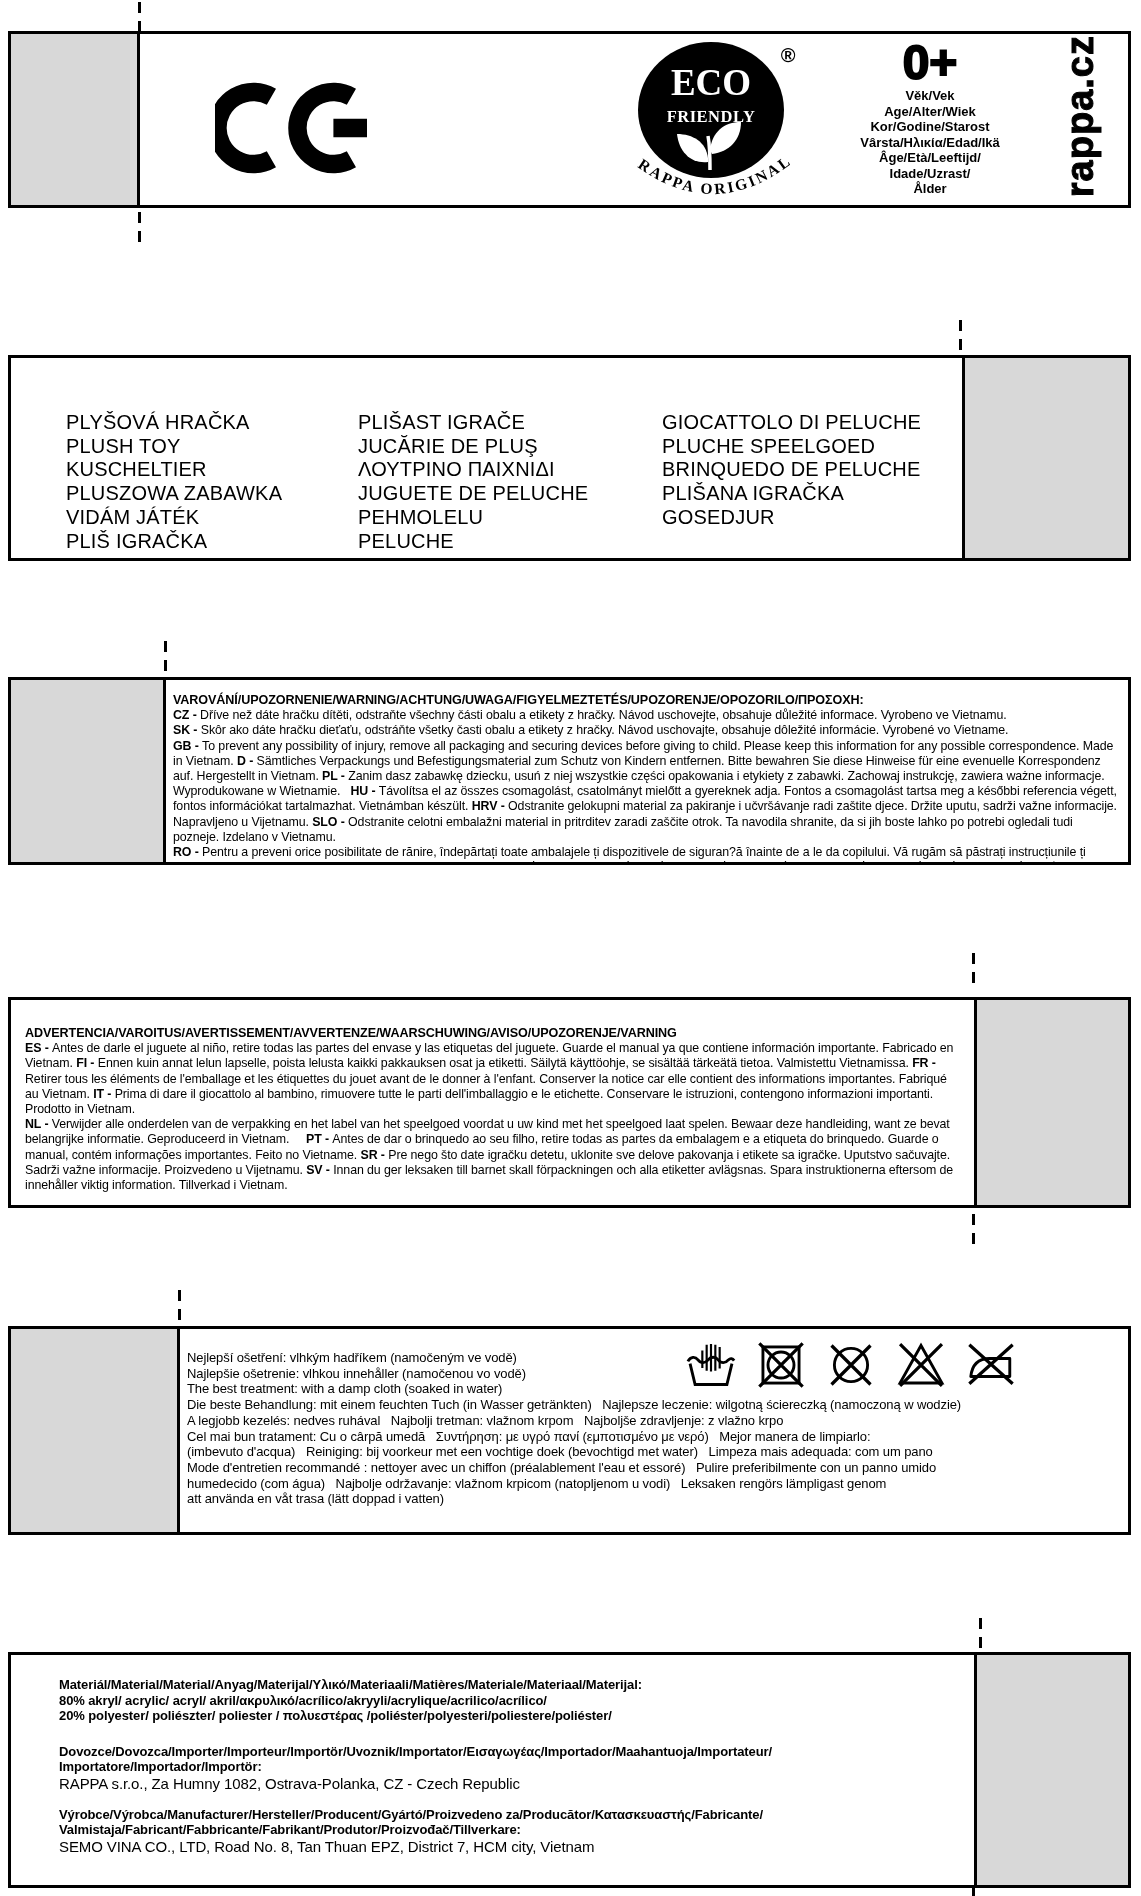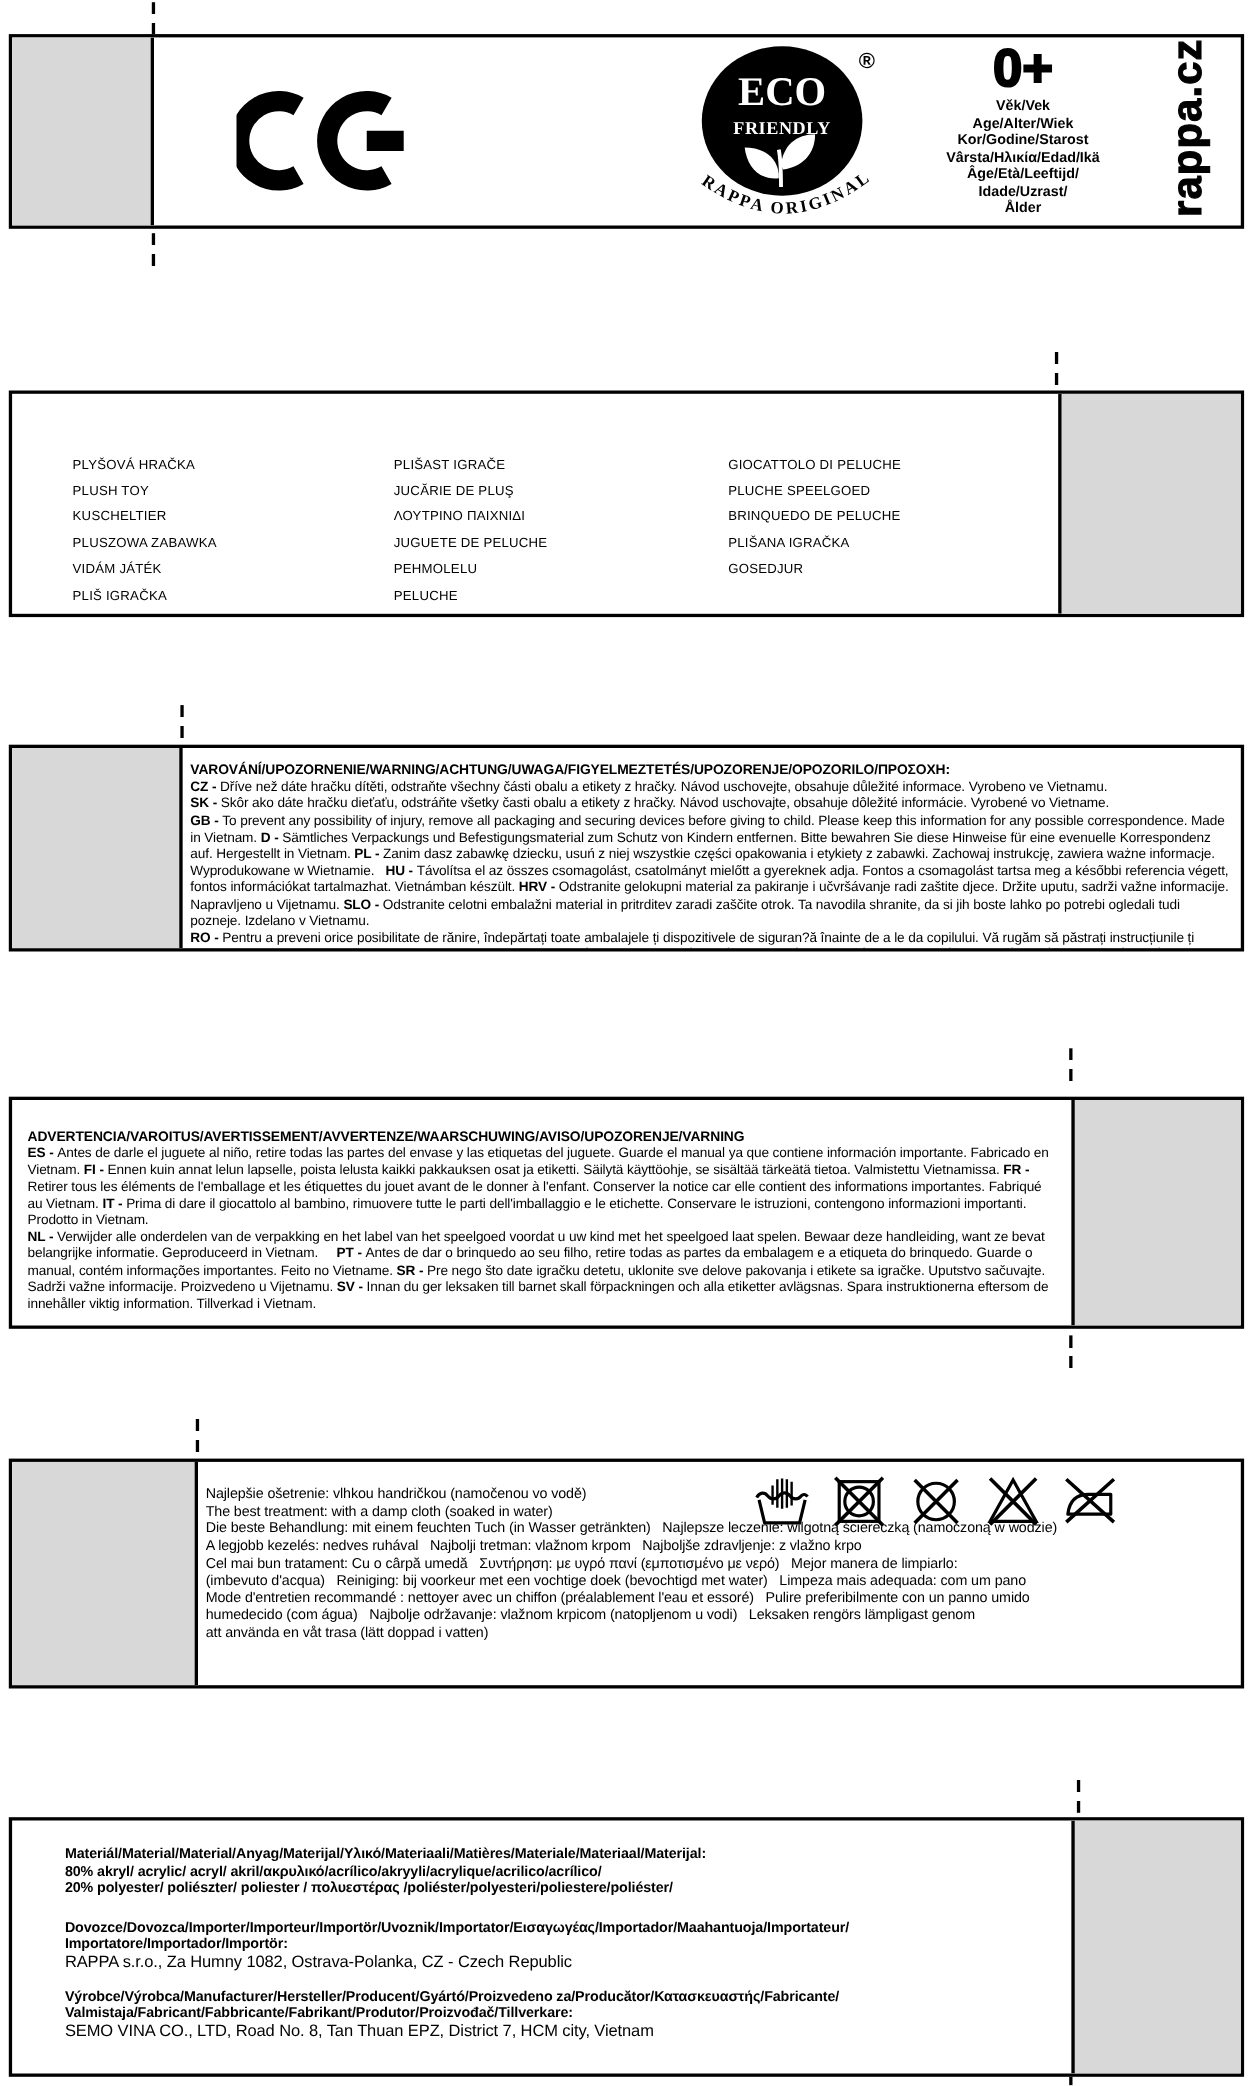--- a/index.html
+++ b/index.html
@@ -22,21 +22,21 @@
   .age-wrap{position:absolute;left:799px;top:4px;width:240px;text-align:center;}
   .age-value{font-size:48px;line-height:50px;font-weight:bold;-webkit-text-stroke:2px #000;}
   .age-line{font-size:13px;line-height:15.5px;font-weight:bold;}
   .site-wrap{position:absolute;left:1046px;top:1px;width:46px;height:170px;}
   .site-wrap span{display:block;writing-mode:vertical-rl;transform:rotate(180deg);
        font-size:38px;font-weight:bold;letter-spacing:1px;-webkit-text-stroke:1px #000;line-height:46px;}
 
   
   #panel-names{top:355px;height:206px;}
   #panel-names .grey-right{width:166px;}
-  .name-col{position:absolute;top:53px;font-size:12px;line-height:23.7px;letter-spacing:.2px;white-space:pre;}
+  .name-col{position:absolute;top:53px;font-size:20px;line-height:23.7px;letter-spacing:.2px;white-space:pre;}
   #col1{left:55px;} #col2{left:347px;} #col3{left:651px;}
 
   
   #panel-warning1{top:677px;height:188px;}
   #panel-warning1 .grey-left{width:155px;}
   #panel-warning1 .content{position:absolute;left:162px;right:8px;top:13px;}
   #panel-warning2{top:997px;height:211px;}
   #panel-warning2 .grey-right{width:154px;}
   #panel-warning2 .content{position:absolute;left:14px;right:168px;top:26px;}
   .wtitle{font-size:12.6px;font-weight:bold;line-height:15.2px;letter-spacing:-.1px;}
@@ -173,21 +173,22 @@
       <svg width="52" height="52" viewBox="0 0 72 72">
         <path d="M36,9 L65,61 H7 Z" fill="none" stroke="#000" stroke-width="4"></path>
         <path d="M7,7 L65,65 M65,7 L7,65" stroke="#000" stroke-width="4.5"></path>
       </svg>
       <svg width="52" height="52" viewBox="0 0 72 72">
         <path d="M8,52 C10,34 20,27 34,27 H62 V52 Z" fill="none" stroke="#000" stroke-width="4" stroke-linejoin="round"></path>
         <path d="M6,8 L66,62 M66,8 L6,62" stroke="#000" stroke-width="4.5"></path>
       </svg>
     </div>
     <div class="care-lines">
-        <div class="care-line">Najlepšie ošetrenie: vlhkou handričkou (namočenou vo vodě)</div>
+        <div class="care-line">Nejlepší ošetření: vlhkým hadříkem (namočeným ve vodě)</div>
+        <div class="care-line">Najlepšie ošetrenie: vlhkou innehåller (namočenou vo vodě)</div>
         <div class="care-line">The best treatment: with a damp cloth (soaked in water)</div>
         <div class="care-line">Die beste Behandlung: mit einem feuchten Tuch (in Wasser getränkten)   Najlepsze leczenie: wilgotną ściereczką (namoczoną w wodzie)</div>
         <div class="care-line">A legjobb kezelés: nedves ruhával   Najbolji tretman: vlažnom krpom   Najboljše zdravljenje: z vlažno krpo</div>
         <div class="care-line">Cel mai bun tratament: Cu o cârpă umedă   Συντήρηση: με υγρό πανί (εμποτισμένο με νερό)   Mejor manera de limpiarlo:</div>
         <div class="care-line">(imbevuto d'acqua)   Reiniging: bij voorkeur met een vochtige doek (bevochtigd met water)   Limpeza mais adequada: com um pano</div>
         <div class="care-line">Mode d'entretien recommandé : nettoyer avec un chiffon (préalablement l'eau et essoré)   Pulire preferibilmente con un panno umido</div>
         <div class="care-line">humedecido (com água)   Najbolje održavanje: vlažnom krpicom (natopljenom u vodi)   Leksaken rengörs lämpligast genom</div>
         <div class="care-line">att använda en våt trasa (lätt doppad i vatten)</div>
       </div>
   </section>

